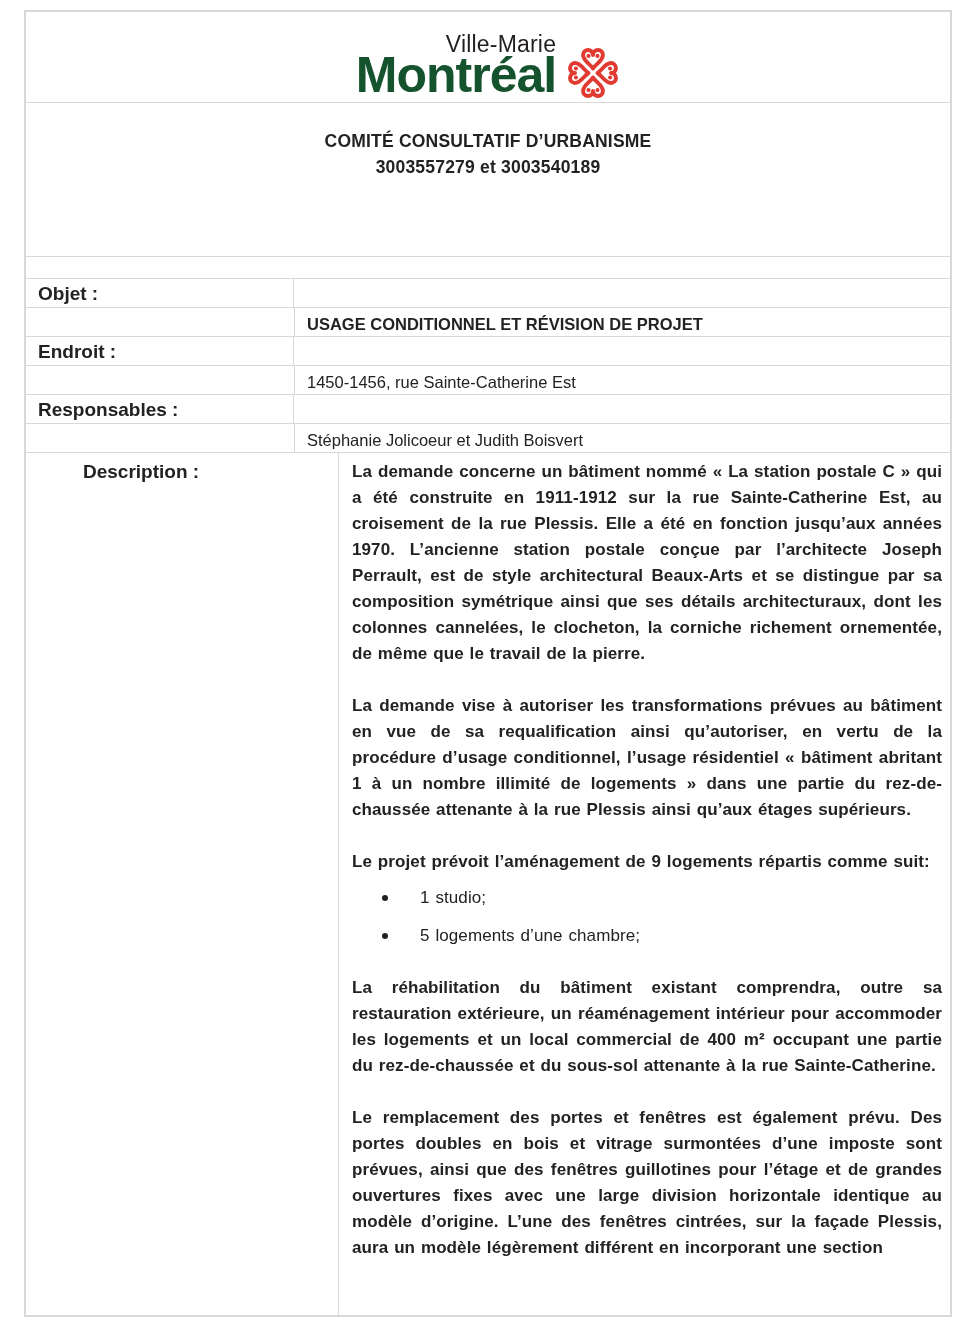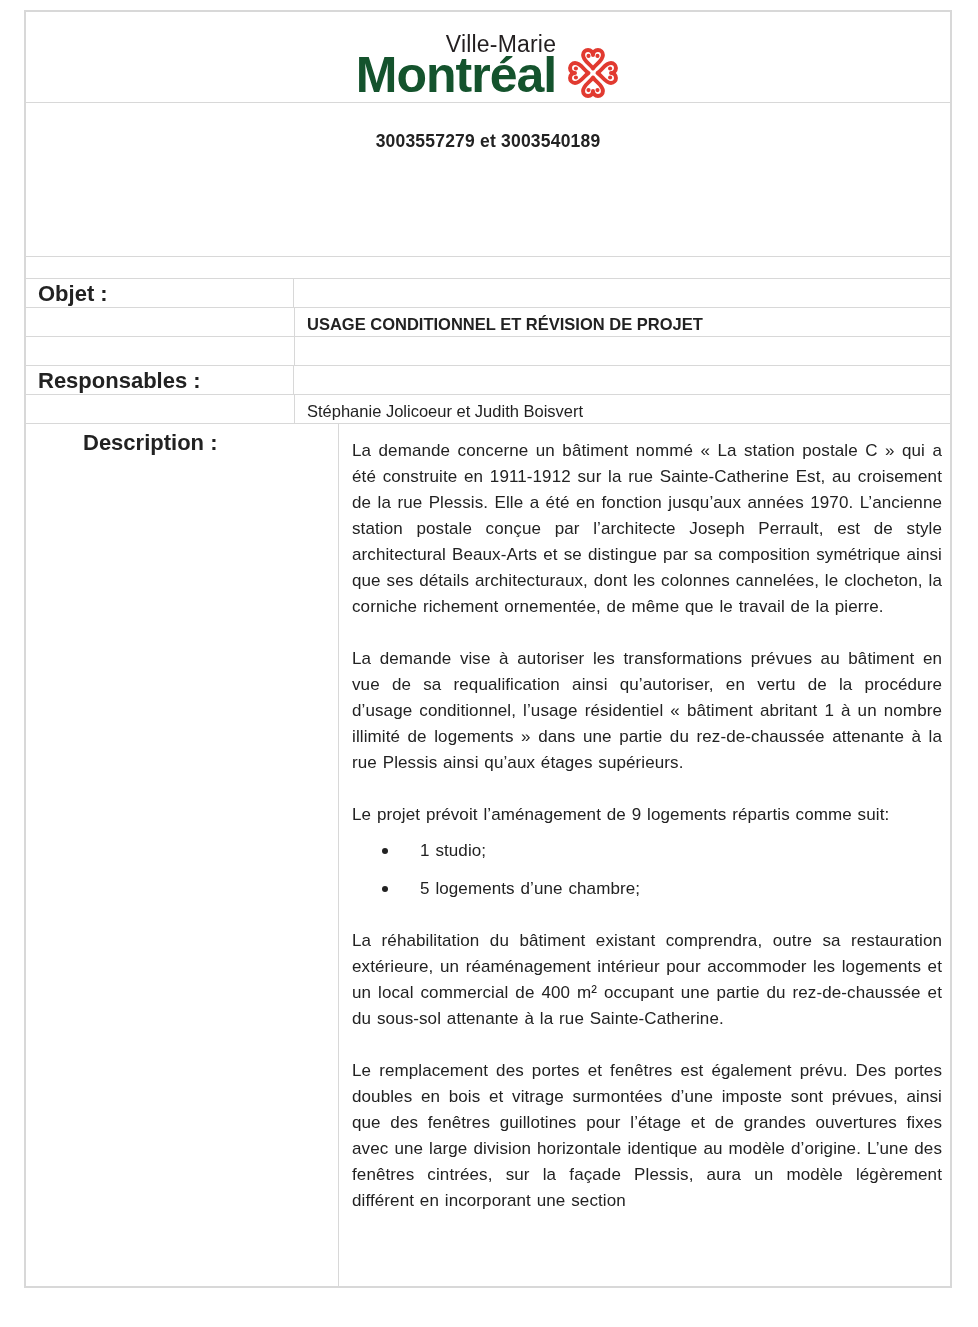--- a/index.html
+++ b/index.html
@@ -71,21 +71,21 @@
   .spacer-split .l { width: 268px; border-right: 1.5px solid #d8d8d8; }
 
   
   .field-row { display: flex; }
   .field-label {
     width: 268px;
     border-right: 1.5px solid #d8d8d8;
     box-sizing: border-box;
     padding: 3px 6px 3px 12px;
     font-weight: 700;
-    font-size: 22px;
+    font-size: 19px;
     line-height: 23px;
   }
   .field-value {
     flex: 1;
     box-sizing: border-box;
     padding: 3px 8px 3px 13px;
     font-size: 16.5px;
     line-height: 23px;
     margin-top: 31px;
   }
@@ -98,21 +98,21 @@
   .desc-body {
     flex: 1;
     box-sizing: border-box;
     padding: 6px 8px 0 13px;
     font-size: 17px;
     line-height: 26px;
     text-align: justify;
     letter-spacing: 0.1px;
     word-spacing: 1px;
   }
-  .desc-body p { margin: 8px 0 26px 0; }
+  .desc-body p { margin: 0 0 26px 0; font-weight: bold; }
   .desc-body p.intro { margin-bottom: 10px; }
   .bullet-list { margin: 0 0 26px 0; }
   .bullet-item {
     display: flex;
     align-items: flex-start;
     padding-left: 30px;
     margin-bottom: 12px;
     text-align: right;
   }
   .bullet-dot {
@@ -160,34 +160,39 @@
             <circle cx="5" cy="19" r="2.3"></circle>
               <circle cx="-5" cy="19" r="2.3"></circle>
             <circle cx="-19" cy="5" r="2.3"></circle>
               <circle cx="-19" cy="-5" r="2.3"></circle>
           </g>
         </svg>
       </div>
     </div>
 
     <div class="row title-row">
+      <div>COMITÉ CONSULTATIF D’URBANISME</div>
       <div>3003557279 et 3003540189</div>
     </div>
 
     <div class="row spacer-full"></div>
 
     <div class="row field-row row-objet">
       <div class="field-label">Objet :</div>
       <div class="field-value bold">USAGE CONDITIONNEL ET RÉVISION DE PROJET</div>
     </div>
 
     <div class="row spacer-split">
         <div class="l"></div>
       </div>
 
+    <div class="row field-row row-endroit">
+      <div class="field-label">Endroit :</div>
+      <div class="field-value">1450-1456, rue Sainte-Catherine Est</div>
+    </div>
 
     <div class="row spacer-split">
         <div class="l"></div>
       </div>
 
     <div class="row field-row row-resp">
       <div class="field-label">Responsables :</div>
       <div class="field-value">Stéphanie Jolicoeur et Judith Boisvert</div>
     </div>
 

